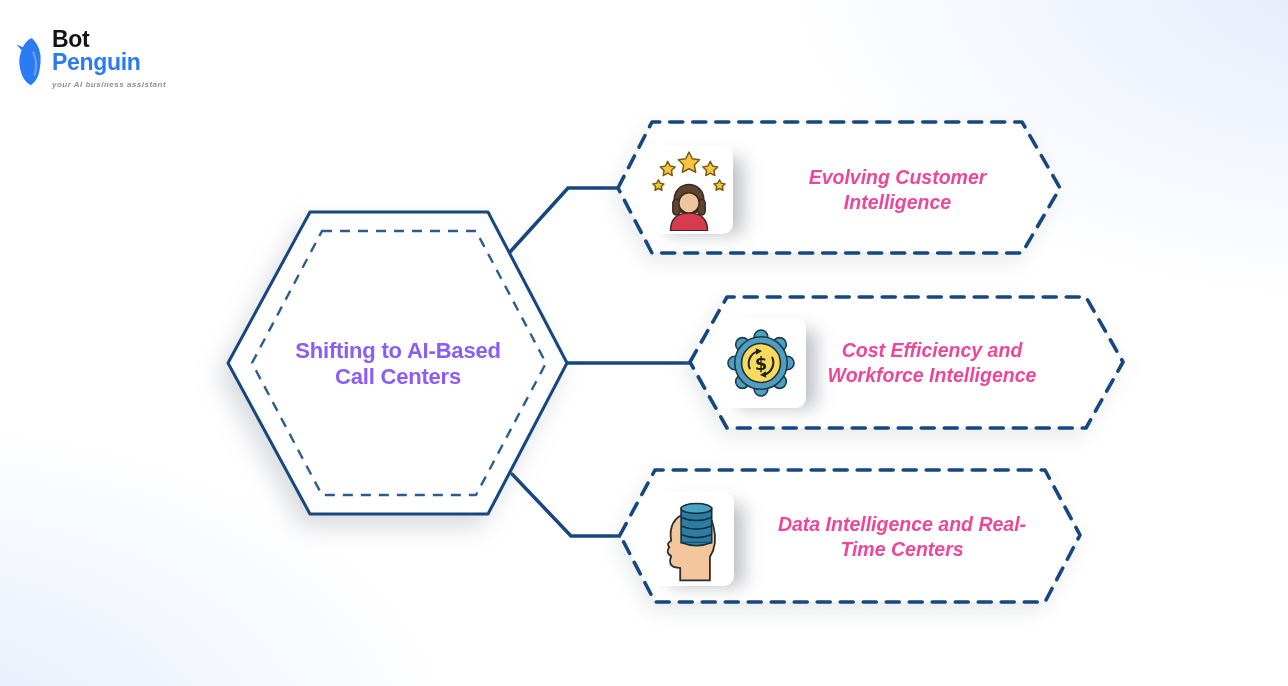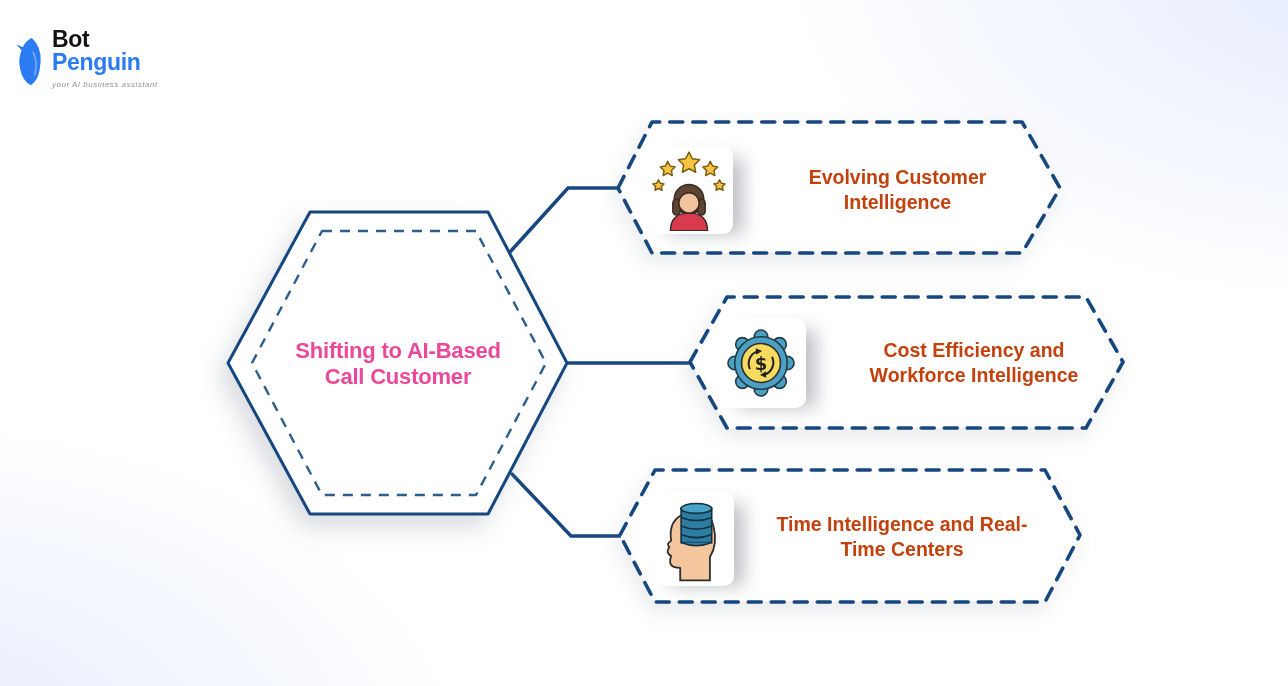--- a/index.html
+++ b/index.html
@@ -31,48 +31,48 @@
     stroke-dasharray: 13 10; stroke-linecap: round; stroke-linejoin: round;
     filter: drop-shadow(-4px 8px 10px rgba(130,136,148,0.18));
   }
 
   
   .logo { position: absolute; left: 14px; top: 28px; display: flex; align-items: flex-start; gap: 6px; }
   .logo .mark { width: 32px; height: 56px; margin-top: 6px; }
   .logo .words { display: flex; flex-direction: column; }
   .logo .bot     { font-size: 23px; font-weight: 800; color: #131313; line-height: 1.02; letter-spacing: -0.3px; }
   .logo .penguin { font-size: 23px; font-weight: 700; color: var(--brandBlue); line-height: 1.02; letter-spacing: -0.3px; }
-  .logo .tagline { font-size: 8px; font-style: italic; color: #8f949b; letter-spacing: 0.5px; margin-top: 5px; white-space: nowrap; }
+  .logo .tagline { font-size: 8px; font-style: italic; color: #8f949b; letter-spacing: 0.5px; margin-top: 5px; white-space: nowrap; font-weight: bold; }
 
   
   .center-title {
     position: absolute; left: 258px; top: 338px; width: 280px;
-    text-align: center; font-size: 22px; font-weight: 800; color: #ec4899;
+    text-align: center; font-size: 22px; font-weight: 800; color: #8b5cf6;
     line-height: 1.2; letter-spacing: -0.2px;
   }
 
   
   .icon-card {
     position: absolute; background: #ffffff; border-radius: 10px;
     display: flex; align-items: center; justify-content: center;
     box-shadow: 16px 6px 18px -6px rgba(110,116,128,0.45);
   }
   #card-1 { left: 645px; top: 146px; width: 88px; height: 88px; }
   #card-2 { left: 716px; top: 318px; width: 90px; height: 90px; }
   #card-3 { left: 648px; top: 492px; width: 86px; height: 94px; }
 
   
   .node-label {
     position: absolute; height: 84px; display: flex; flex-direction: column;
     align-items: center; justify-content: center;
-    font-size: 19.5px; font-weight: 600; color: #c2410c; line-height: 1.3;
-    text-align: center; white-space: nowrap;
+    font-size: 19.5px; font-weight: 600; color: #ec4899; line-height: 1.3;
+    text-align: center; white-space: nowrap; font-style: italic;
   }
   #label-1 { left: 740px; top: 148px; width: 315px; }
-  #label-2 { left: 814px; top: 321px; width: 320px; }
+  #label-2 { left: 772px; top: 321px; width: 320px; }
   #label-3 { left: 737px; top: 495px; width: 330px; }
 </style>
 </head>
 <body>
 
 <div class="stage">
 
   <svg class="diagram" width="1288" height="686" viewBox="0 0 1288 686">
 
     <path class="connector" d="M510 252 L568 188 L618 188"></path>
@@ -95,21 +95,21 @@
     </svg>
     <div class="words">
       <span class="bot">Bot</span>
       <span class="penguin">Penguin</span>
       <span class="tagline">your AI business assistant</span>
     </div>
   </div>
 
   <div class="center-title">
     <div>Shifting to AI-Based</div>
-    <div>Call Customer</div>
+    <div>Call Centers</div>
   </div>
 
   <div class="icon-card" id="card-1">
     <svg width="74" height="82" viewBox="0 0 80 88">
       <g fill="#F6C441" stroke="#7a5c12" stroke-width="1.6" stroke-linejoin="round">
         <polygon points="40,3 43.6,10.2 51.5,11.4 45.8,17 47.2,24.8 40,21 32.8,24.8 34.2,17 28.5,11.4 36.4,10.2"></polygon>
         <polygon points="17,13 19.5,18.1 25,19 21,22.9 21.9,28.4 17,25.8 12.1,28.4 13,22.9 9,19 14.5,18.1"></polygon>
         <polygon points="63,13 65.5,18.1 71,19 67,22.9 67.9,28.4 63,25.8 58.1,28.4 59,22.9 55,19 60.5,18.1"></polygon>
         <polygon points="7,33 8.9,36.7 13,37.4 10.1,40.3 10.8,44.3 7,42.4 3.2,44.3 3.9,40.3 1,37.4 5.1,36.7"></polygon>
         <polygon points="73,33 74.9,36.7 79,37.4 76.1,40.3 76.8,44.3 73,42.4 69.2,44.3 69.9,40.3 67,37.4 71.1,36.7"></polygon>
@@ -166,17 +166,17 @@
 
   <div class="node-label" id="label-1">
     <span>Evolving Customer</span>
     <span>Intelligence</span>
   </div>
   <div class="node-label" id="label-2">
     <span>Cost Efficiency and</span>
     <span>Workforce Intelligence</span>
   </div>
   <div class="node-label" id="label-3">
-    <span>Time Intelligence and Real-</span>
+    <span>Data Intelligence and Real-</span>
     <span>Time Centers</span>
   </div>
 
 </div>
 
 </body></html>

